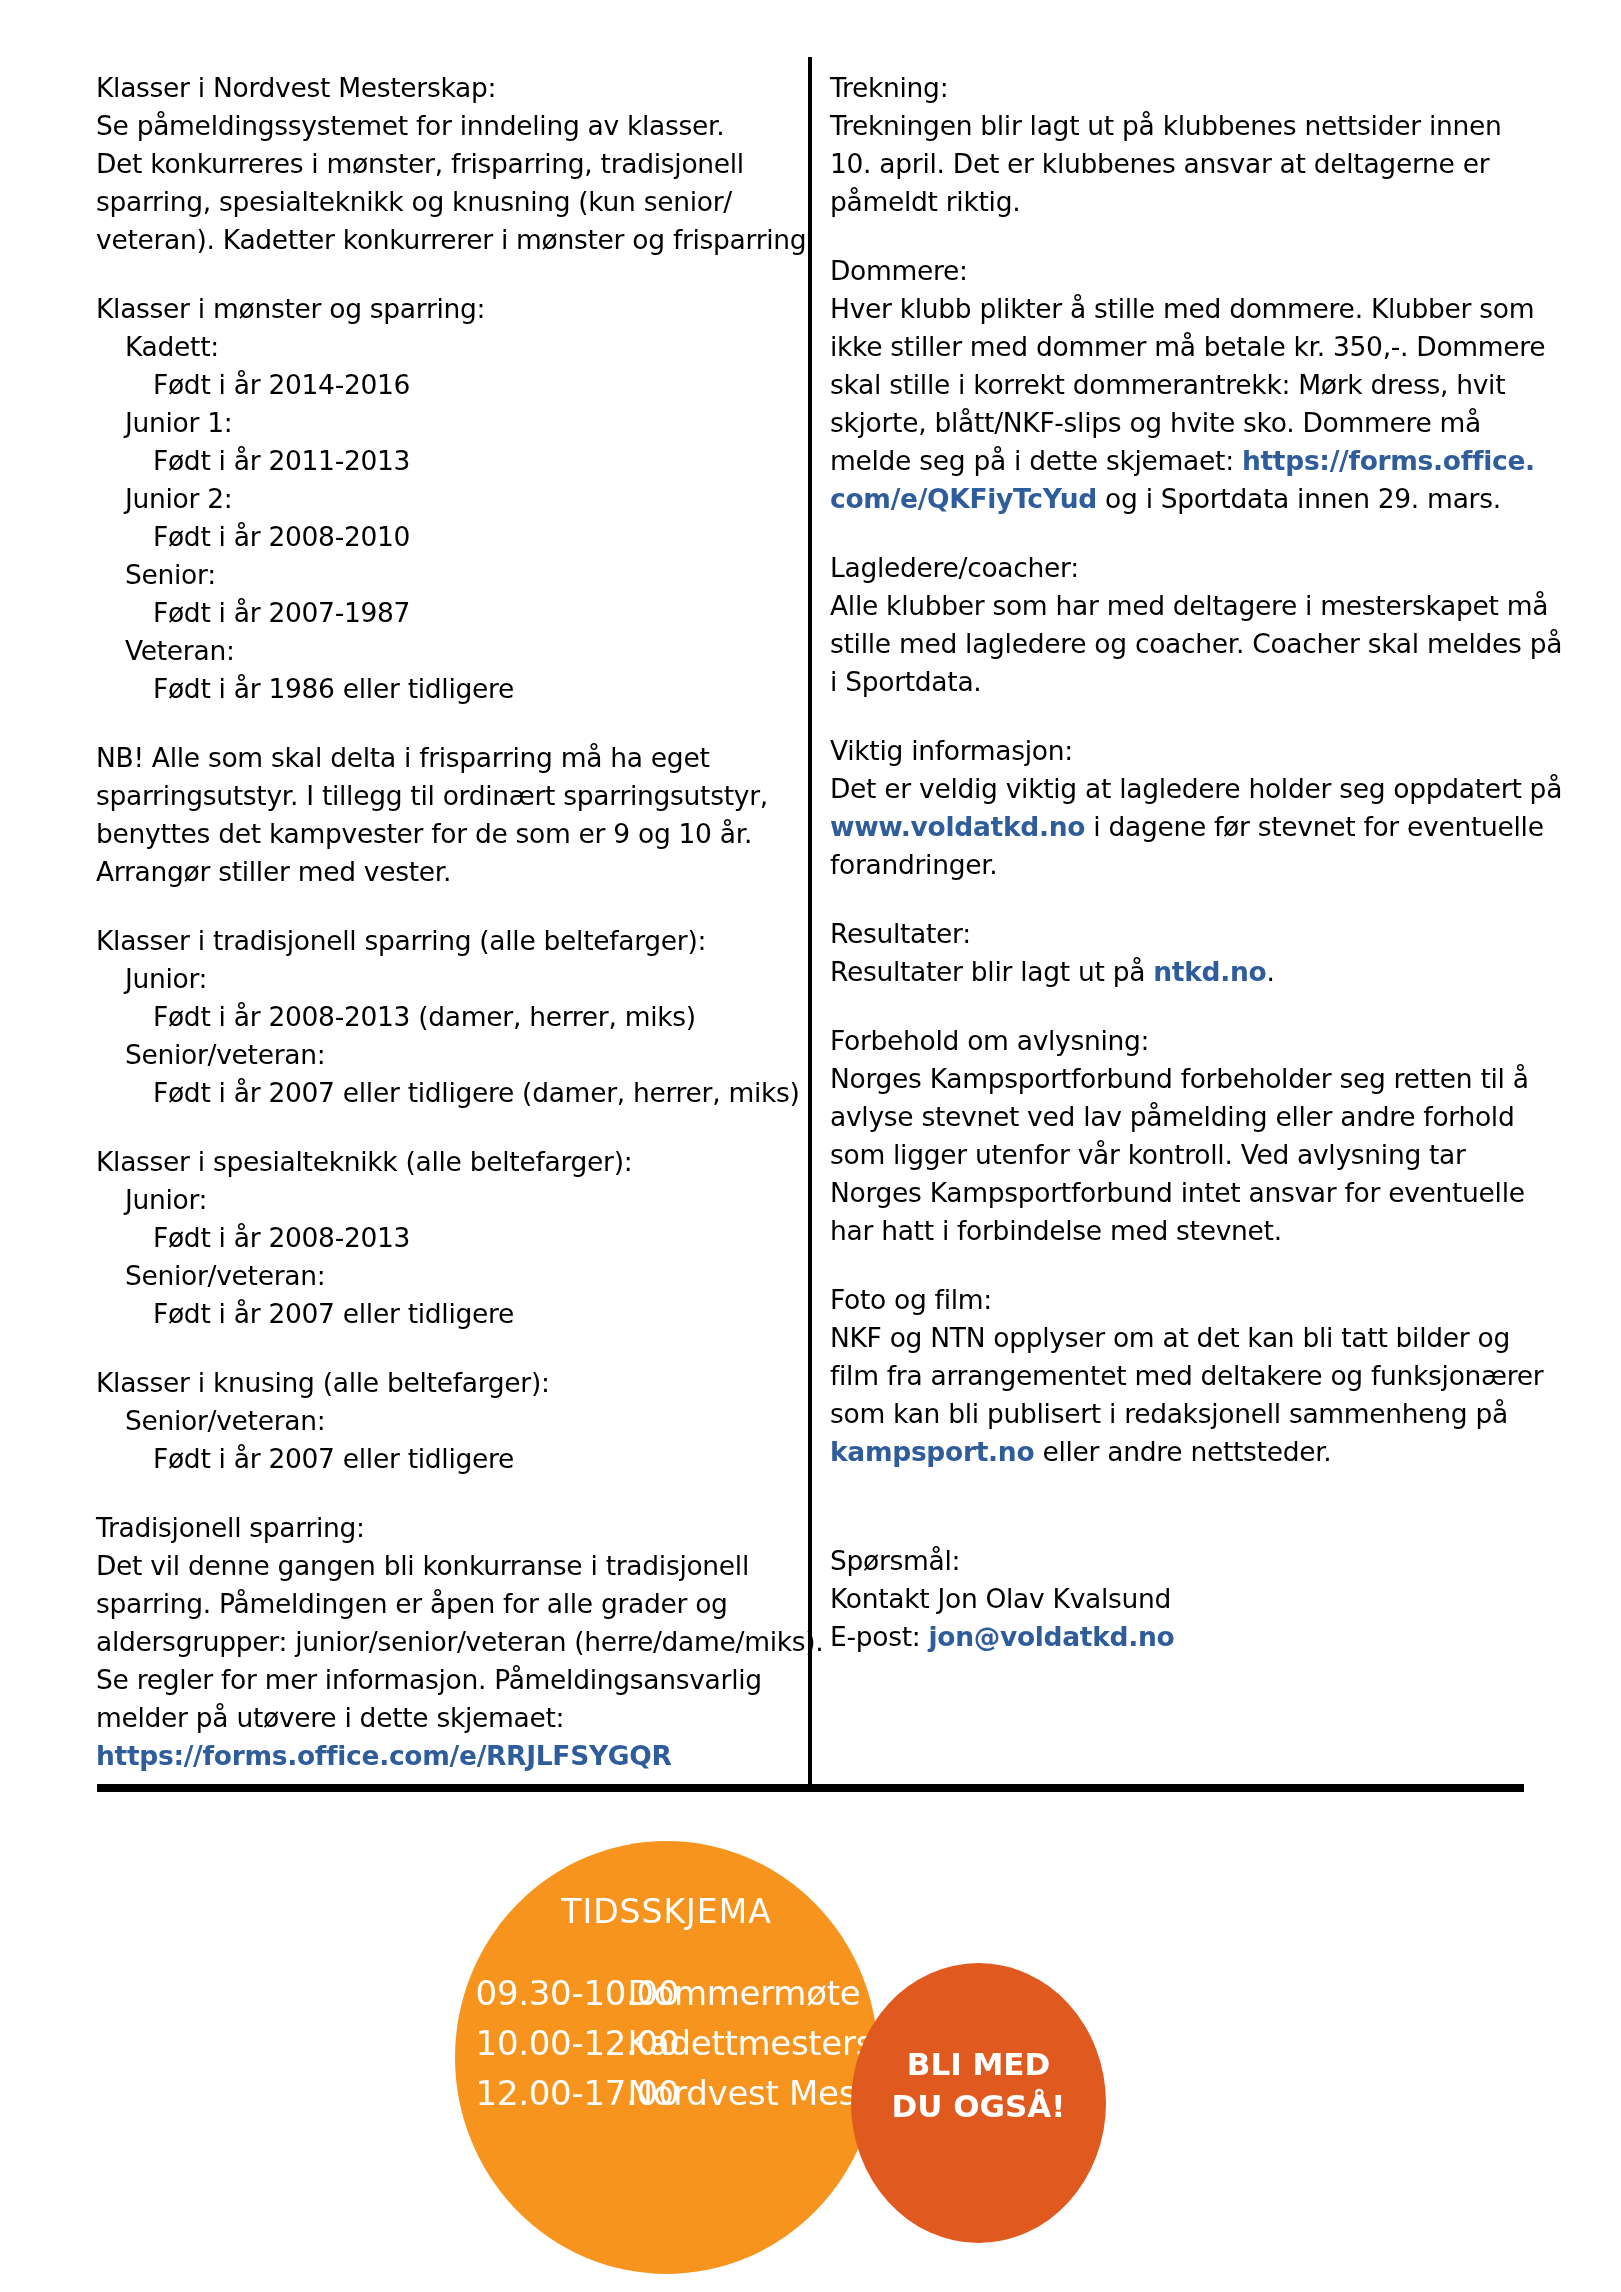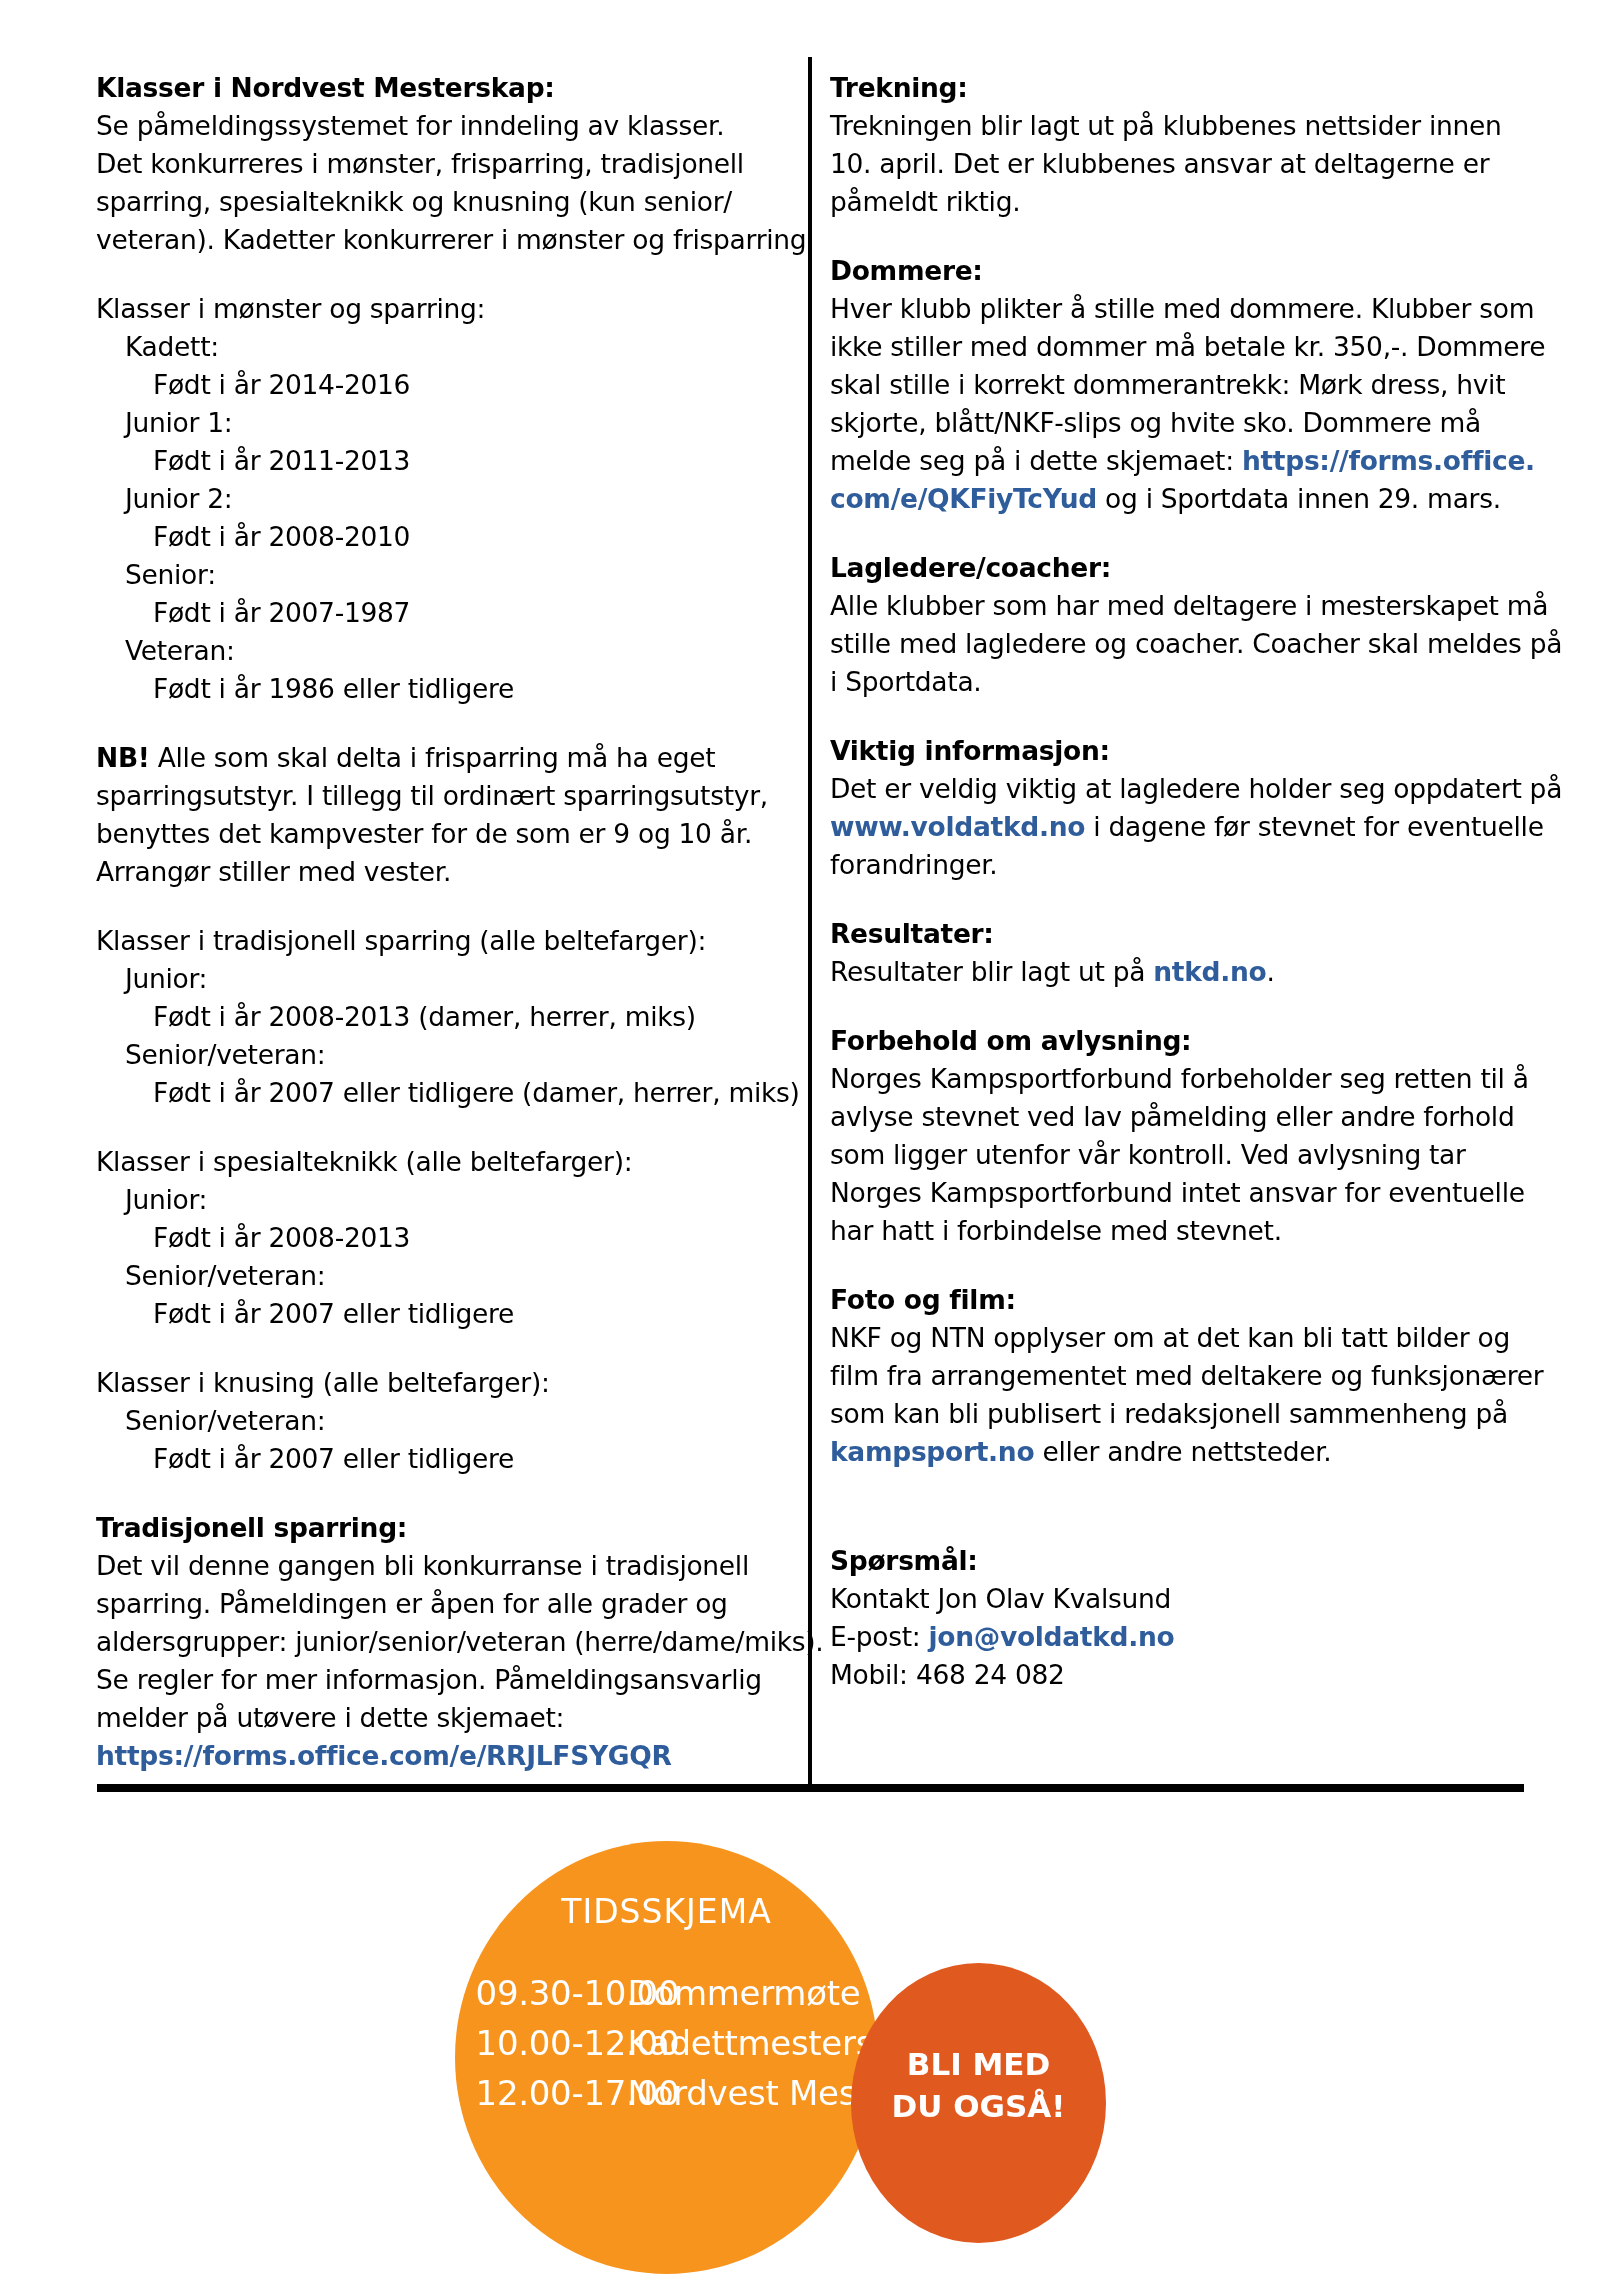--- a/index.html
+++ b/index.html
@@ -10,21 +10,21 @@
     overflow:hidden;
   }
   .col{position:absolute;top:69px;}
   #left-col{left:96px;width:700px;}
   #right-col{left:830px;width:701px;}
   .para{margin:0 0 31px 0;}
   .para.gap-large{margin-bottom:71px;}
   .line{height:38px;line-height:38px;font-size:26.5px;white-space:nowrap;letter-spacing:-0.3px;}
   .ind1{padding-left:29px;}
   .ind2{padding-left:57px;}
-  .b{font-weight:bold;margin-top:12px;}
+  .b{font-weight:normal;margin-top:12px;}
   .lnk{font-weight:bold;color:var(--link);}
   #vdivider{position:absolute;left:808px;top:57px;width:3.9px;height:1727px;background:#000;}
   #hrule{position:absolute;left:97px;top:1784px;width:1427px;height:7.8px;background:#000;}
   #schedule-circle{position:absolute;left:455px;top:1841px;width:423px;height:433px;border-radius:50%;background:#F7941D;}
   #schedule-title{position:absolute;top:51px;left:0;right:0;text-align:center;
     font-size:33px;line-height:39px;color:#fff;letter-spacing:1px;}
   #schedule-rows{position:absolute;top:127px;left:20.6px;right:3.9px;}
   .srow{display:flex;height:50px;line-height:50px;font-size:34px;color:#fff;white-space:nowrap;letter-spacing:-0.3px;}
   .stime{width:152px;flex:none;}
   #cta-circle{position:absolute;left:851px;top:1963px;width:255px;height:280px;border-radius:50%;background:#E0591F;z-index:2;}
@@ -137,21 +137,20 @@
       <div class="line ind0"><span class="b">Foto og film:</span></div>
       <div class="line ind0"><span>NKF og NTN opplyser om at det kan bli tatt bilder og</span></div>
       <div class="line ind0"><span>film fra arrangementet med deltakere og funksjonærer</span></div>
       <div class="line ind0"><span>som kan bli publisert i redaksjonell sammenheng på</span></div>
       <div class="line ind0"><span class="lnk">kampsport.no</span><span> eller andre nettsteder.</span></div>
     </div>
     <div class="para">
       <div class="line ind0"><span class="b">Spørsmål:</span></div>
       <div class="line ind0"><span>Kontakt Jon Olav Kvalsund</span></div>
       <div class="line ind0"><span>E-post: </span><span class="lnk">jon@voldatkd.no</span></div>
-      <div class="line ind0"><span>Mobil: 468 24 082</span></div>
     </div>
   </div>
 
 <div id="hrule" style="background: rgb(0, 0, 0);"></div>
 
 <div id="schedule-circle" style="background: rgb(247, 148, 29); color: rgb(255, 255, 255);">
   <div id="schedule-title">TIDSSKJEMA</div>
   <div id="schedule-rows">
     <div class="srow">
       <span class="stime">09.30-10.00</span>

